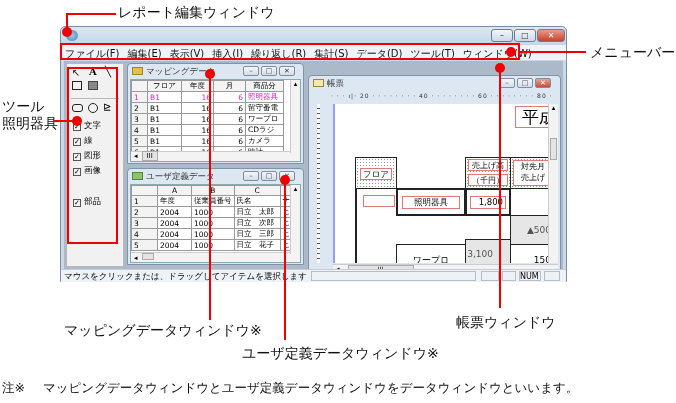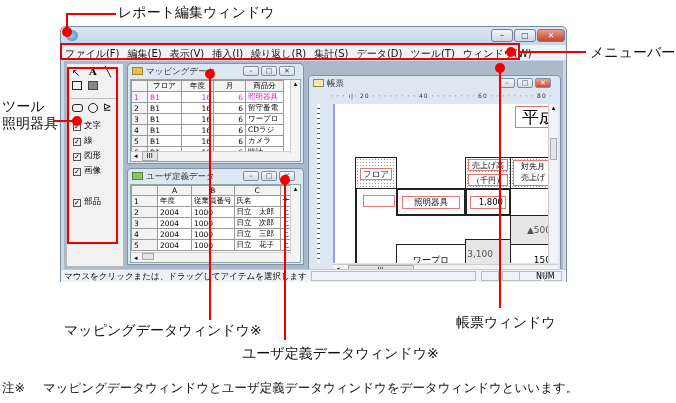--- a/index.html
+++ b/index.html
@@ -20,21 +20,21 @@
   .app-icon { left: 5px; top: 3px; width: 12px; height: 11px; border-radius: 50%;
               background: radial-gradient(#9cc7ea, #4f86b9); }
   .capbtn { top: 2px; width: 22px; height: 13px; border: 1px solid #6d7f95; border-radius: 3px;
             background: linear-gradient(#f2f6fa, #cdd9e6); font-size: 8px; line-height: 11px; text-align: center; color:#334; }
   .capbtn.close { background: linear-gradient(#e89a8b, #c7432b); color: #fff; width: 28px; }
   .menubar { left: 0; top: 18px; width: 505px; height: 15px; background: #eef3f8; }
   .menu-item { display: inline-block; font-size: 10px; padding: 2px 4px; color: #111; }
   .client { left: 3px; top: 34px; width: 499px; height: 208px; background: #abb9c9; }
   .statusbar { left: 0; top: 242px; width: 505px; height: 13px; background: #eef1f5; border-top: 1px solid #c5ccd5; }
   .status-text { left: 3px; top: 1px; font-size: 8.5px; }
-  .status-cell { top: 1px; height: 10px; border: 1px solid #b6bec8; font-size: 8px; line-height: 9px; padding-left: 16px; }
+  .status-cell { top: 1px; height: 10px; border: 1px solid #b6bec8; font-size: 8px; line-height: 9px; padding-left: 0; }
 
   
   .toolbox { left: 2px; top: 2px; width: 58px; height: 204px; background: #f1f1f1; border: 1px solid #b8b8b8; }
   .tool-glyph { position: absolute; font-size: 10px; font-weight: bold; }
   .tb-check { position: absolute; left: 6px; font-size: 8.5px; white-space: nowrap; }
   .tb-check .box { display: inline-block; width: 8px; height: 8px; border: 1px solid #555; font-size: 7px; line-height: 6px; text-align: center; margin-right: 3px; vertical-align: -1px; }
 
   
   .child { position: absolute; background: #dde7f1; border: 1px solid #7f93ab; border-radius: 4px 4px 0 0; }
   .child-title { position: absolute; left: 0; top: 0; right: 0; height: 14px; font-size: 8.5px; padding: 2px 0 0 18px; color: #333; }

